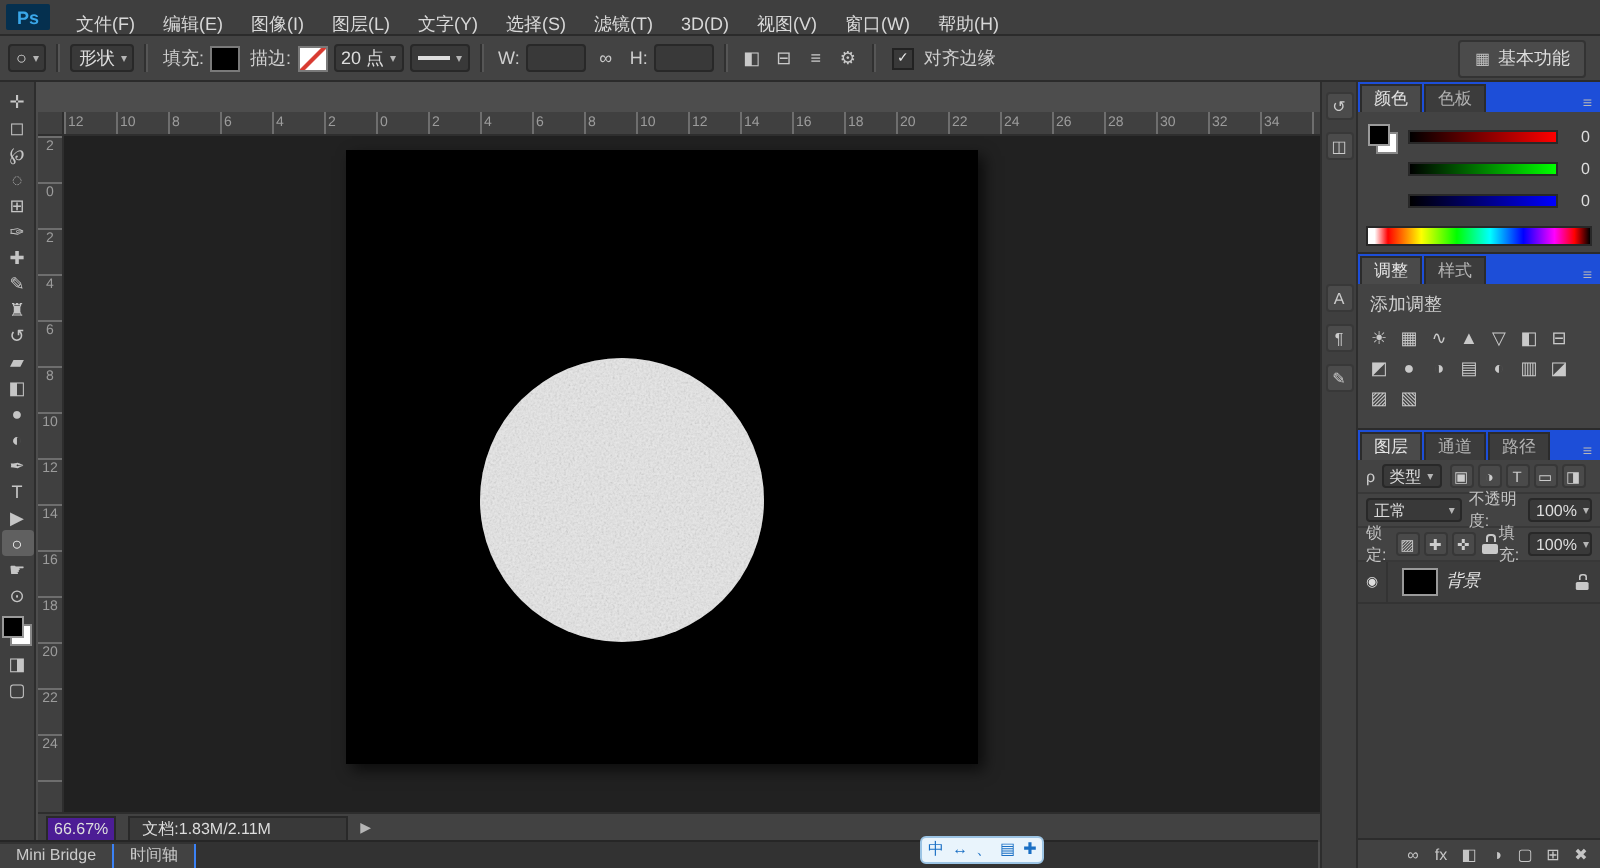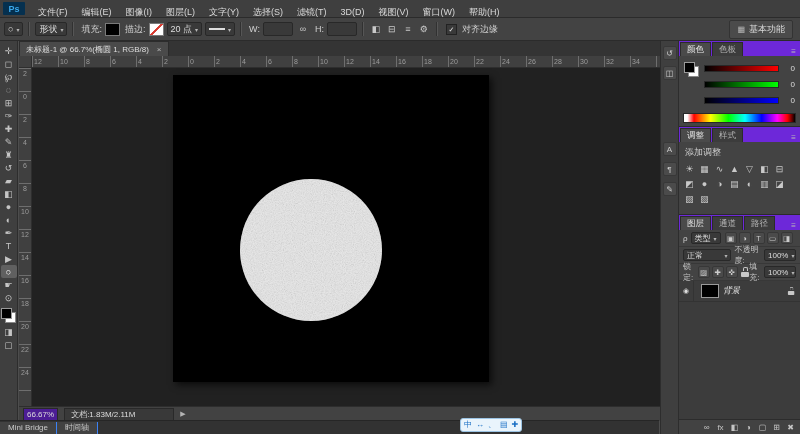--- a/index.html
+++ b/index.html
@@ -62,21 +62,21 @@
 
   
   .sidestrip{position:absolute;right:122px;top:41px;width:18px;bottom:0;background:#3f3f3f;border-left:1px solid #2d2d2d;box-sizing:border-box;display:flex;justify-content:center;padding-top:5px}
   .sidestrip .strip-list{display:flex;flex-direction:column;align-items:center;gap:6px}
   .strip-icon{width:14px;height:14px;background:#4b4b4b;border:1px solid #383838;border-radius:2px;display:flex;align-items:center;justify-content:center;font-size:8px;color:#ccc;box-sizing:border-box}
   .strip-icon:nth-child(3){margin-top:56px}
 
   
   .panels{position:absolute;right:0;top:41px;width:122px;bottom:0;display:flex;flex-direction:column;background:#434343;border-left:1px solid #2d2d2d;box-sizing:border-box}
   .panel{border-bottom:1px solid #2b2b2b;box-sizing:border-box}
-  .ptabs{height:15px;background:#6d28d9;display:flex;align-items:flex-end;padding-left:1px;gap:1px}
+  .ptabs{height:15px;background:#1d4ed8;display:flex;align-items:flex-end;padding-left:1px;gap:1px}
   .ptab{height:14px;display:flex;align-items:center;padding:0 6px;background:#3c3c3c;color:#b2b2b2;font-size:8.5px;border:1px solid #2b2b2b;border-bottom:none;box-sizing:border-box}
   .ptab.active{background:#4a4a4a;color:#e4e4e4}
   .pmenu{margin-left:auto;padding-right:4px;color:#b8b8b8;font-size:8px}
 
   .color-panel{height:86px;position:relative}
   .color-body{display:flex;gap:5px;padding:6px 5px 2px}
   .sliders{flex:1;display:flex;flex-direction:column;gap:7px;padding-top:2px}
   .srow{display:flex;align-items:center;gap:4px}
   .sbar{flex:1;height:5px;border:1px solid #282828}
   .sbar.red{background:linear-gradient(to right,#000,#f00)}
@@ -221,26 +221,20 @@
       </div>
     <div class="fgbg">
       <span class="bg-sq"></span>
       <span class="fg-sq"></span>
     </div>
     <div class="tool">◨</div>
     <div class="tool">▢</div>
   </div>
 
   <div class="docarea">
-    <div class="tabbar">
-      <div class="doctab">
-        <span>未标题-1 @ 66.7%(椭圆 1, RGB/8)</span>
-        <span class="doctab-close">×</span>
-      </div>
-    </div>
     <div class="ruler-corner"></div>
     <div class="ruler-top">
       <div class="ruler-top-labels">
 
       <span class="rlabel">12</span>
           <span class="rlabel">10</span>
           <span class="rlabel">8</span>
           <span class="rlabel">6</span>
           <span class="rlabel">4</span>
           <span class="rlabel">2</span>

